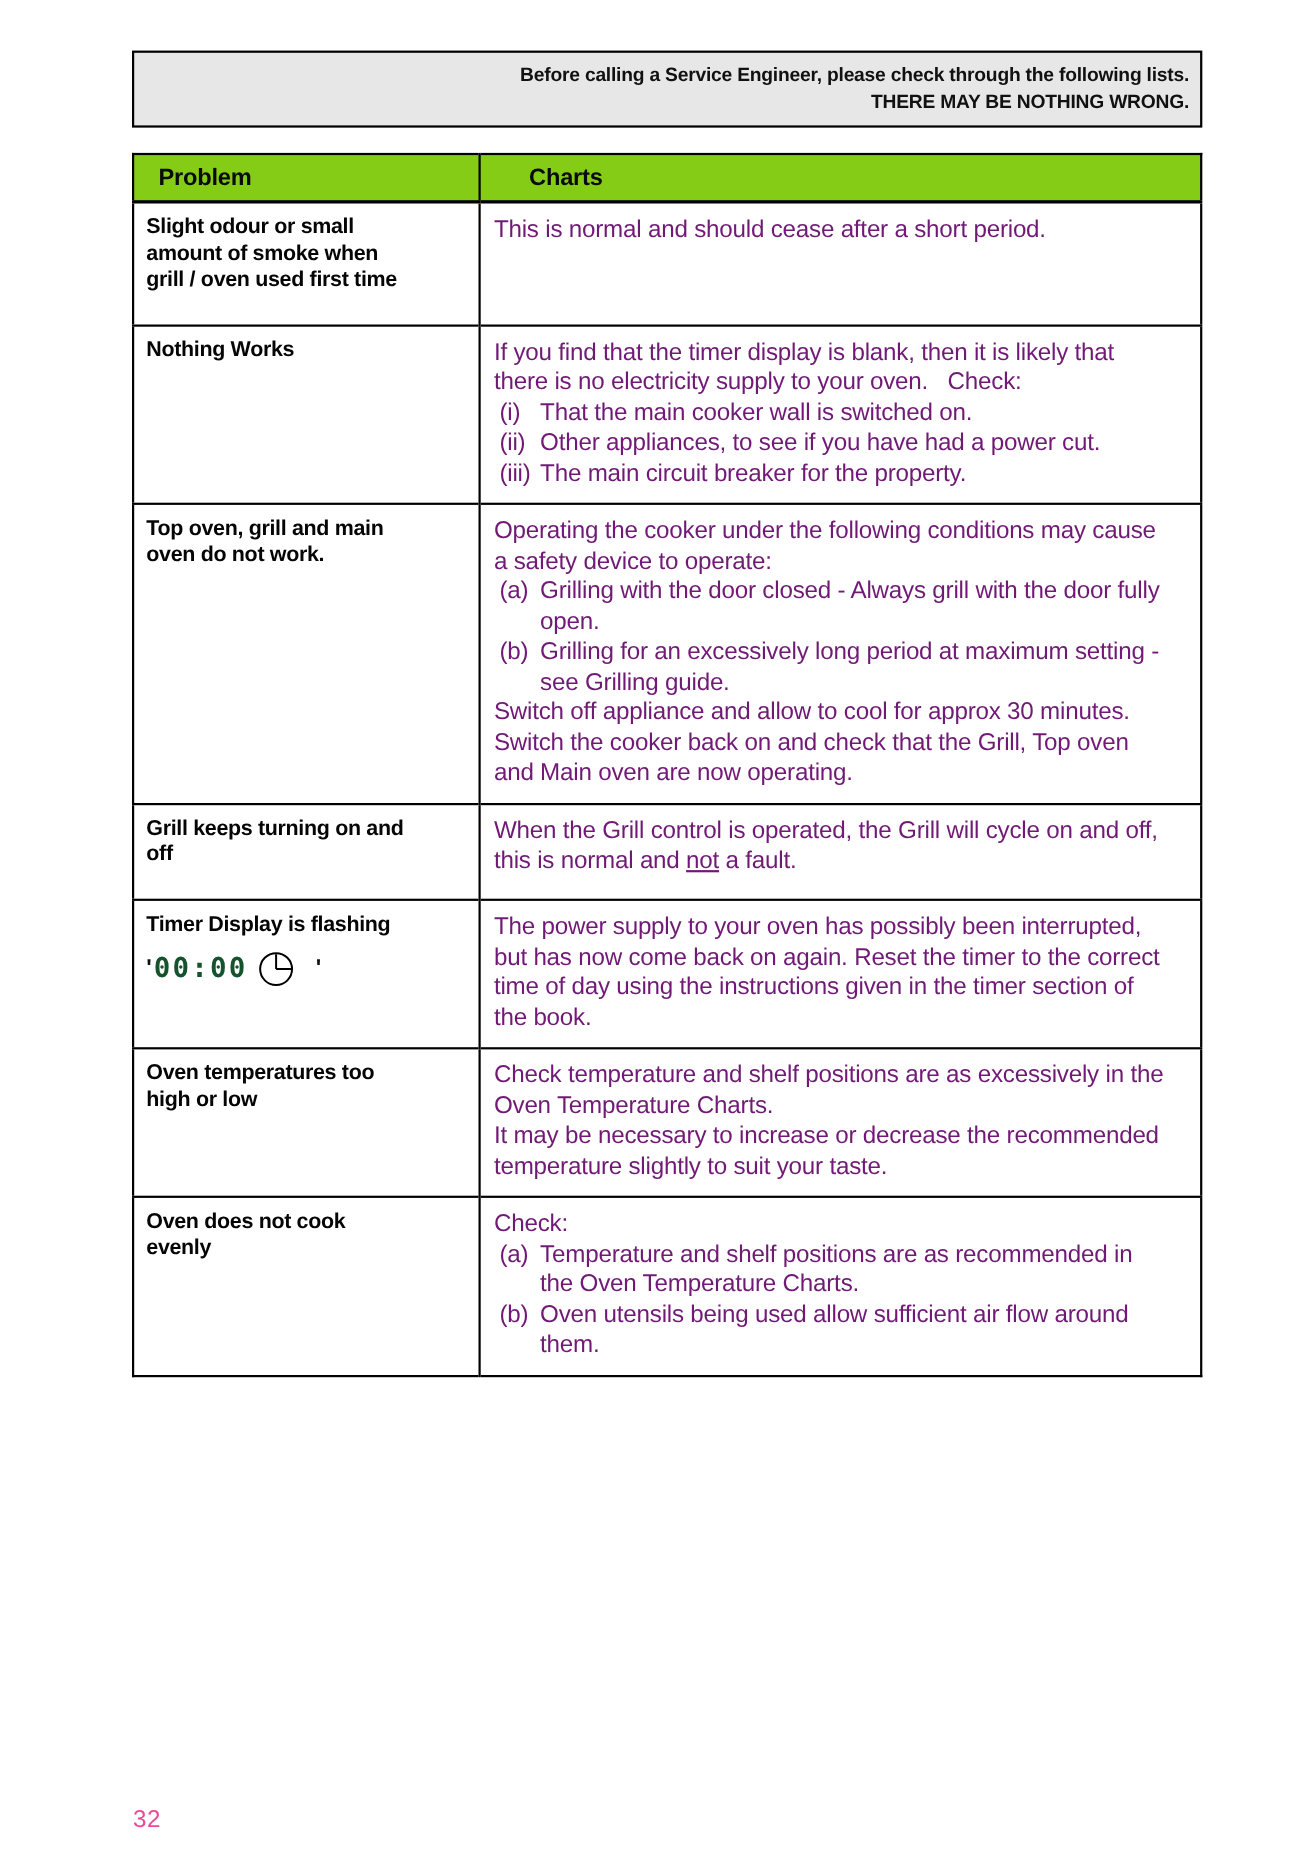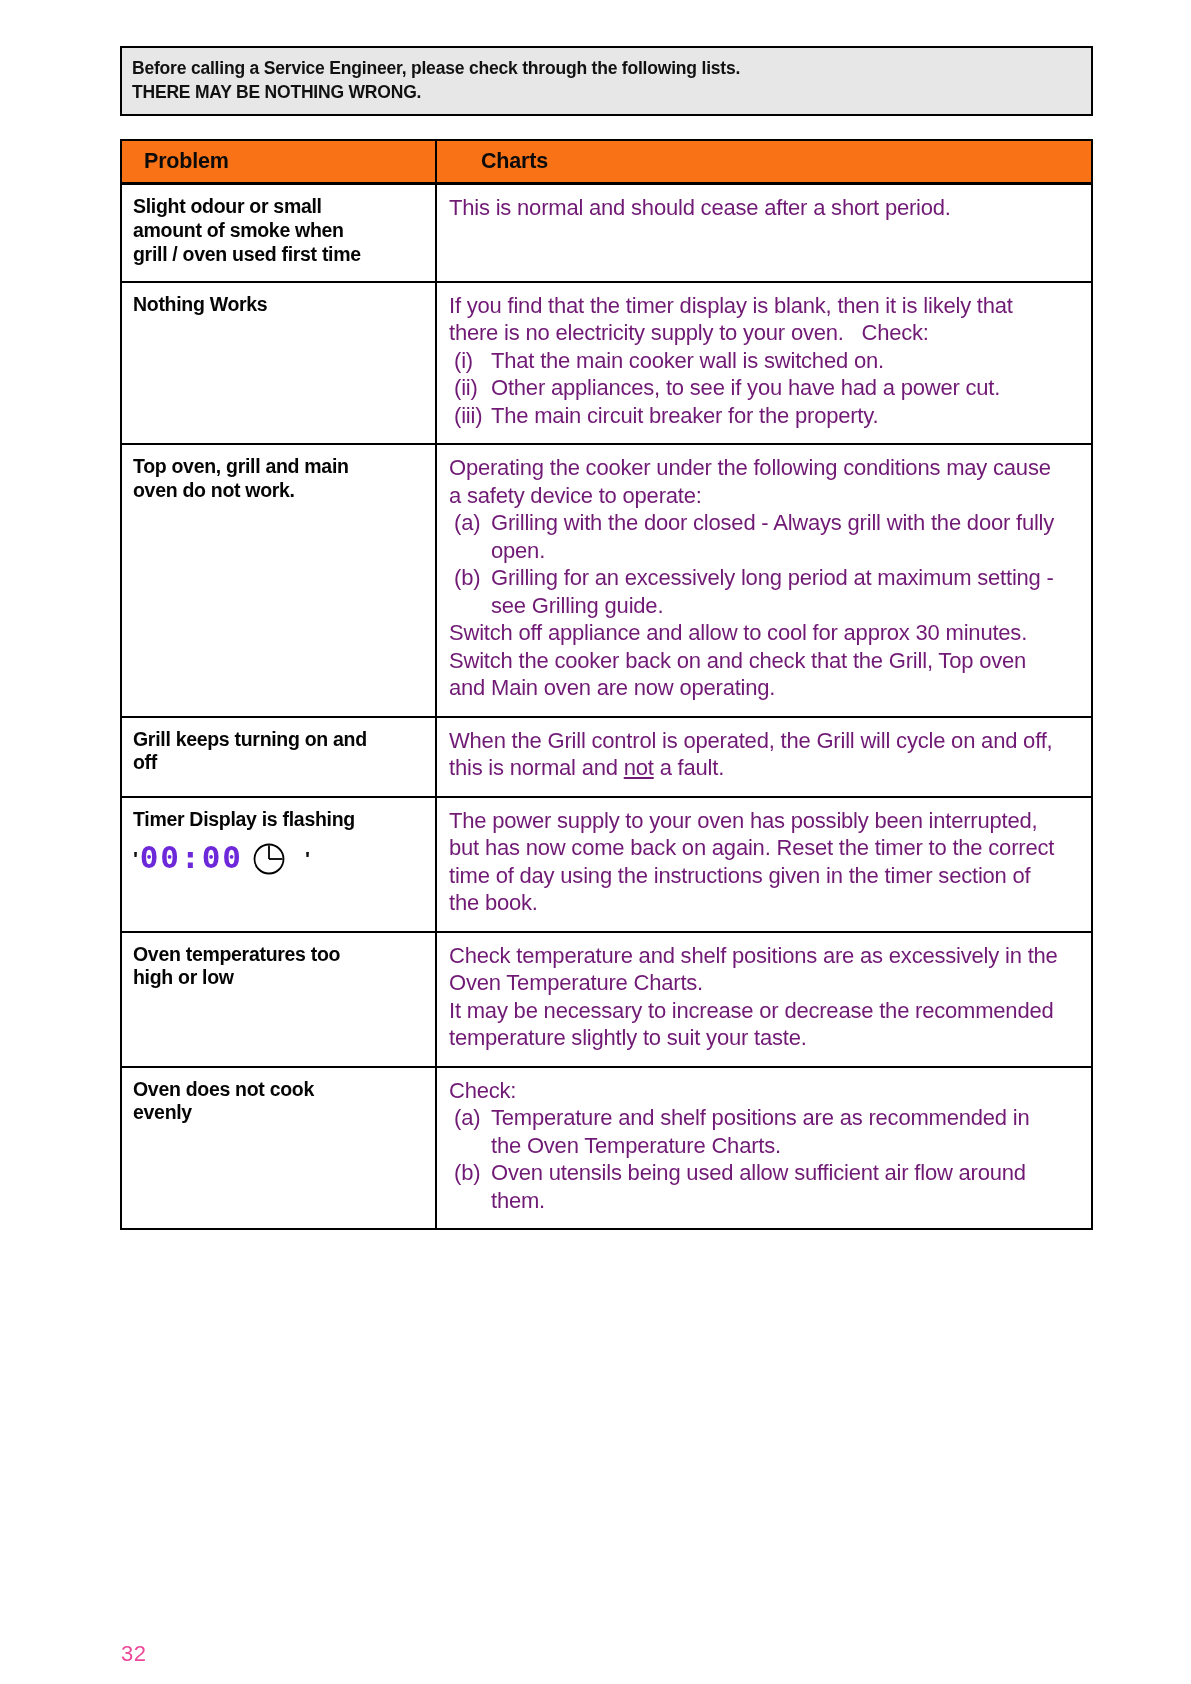--- a/index.html
+++ b/index.html
@@ -11,38 +11,38 @@
   }
   .page { position:absolute; left:120px; top:0; width:973px; }
 
   h1.title {
     margin:68px 0 0 0; font-size:37px; line-height:1.05; font-weight:700;
     letter-spacing:-0.5px; color:#0b0b0b;
   }
 
   .notice {
     margin-top:46px; border:2px solid #000; background:#e7e7e7;
-    text-align:left; padding:9px 10px 10px 10px;
+    text-align:right; padding:9px 10px 10px 10px;
   }
   .notice div { font-weight:700; font-size:17.5px; line-height:1.35; color:#111; letter-spacing:-0.2px; }
 
   table.tbl {
     margin-top:23px; width:100%; border-collapse:collapse; border:2px solid #000;
     table-layout:fixed;
   }
   th {
-    background:#f97316; text-align:left; font-size:21.5px; font-weight:700; color:#0b0b0b;
+    background:#84cc16; text-align:left; font-size:21.5px; font-weight:700; color:#0b0b0b;
     padding:8px 6px 8px 22px; border-bottom:3px solid #000; letter-spacing:-0.2px;
   }
   th.col-problem { width:315px; border-right:2px solid #000; }
   th.col-check   { padding-left:44px; }
   td { vertical-align:top; border-top:2px solid #000; }
   td.problem {
     width:315px; border-right:2px solid #000;
-    padding:10px 16px 14px 11px;
+    padding:10px 16px 28px 11px;
     font-weight:700; font-size:19.5px; line-height:1.22; color:#050505;
     letter-spacing:-0.3px; white-space:pre-line;margin-left:32px;
   }
   td.check {
     padding:9px 26px 14px 12px;
     font-size:22px; line-height:1.25; color:#701a75; letter-spacing:-0.2px;
   }
   .p  { margin:0; }
   .li { display:flex; margin:0; }
   .marker { flex:0 0 42px; padding-left:5px; }
@@ -50,22 +50,22 @@
   .u { text-decoration:underline; text-underline-offset:2px;text-align:center; }
 
   .problem-text { white-space:pre-line; }
   .timer-line {
     display:flex; align-items:center; margin-top:8px; font-weight:400;
     white-space:normal;
   }
   .q { font-size:21px; font-weight:700; line-height:1; color:#111; }
   .q.close { margin-left:18px; }
   .seg {
-    font-family:"DejaVu Sans Mono", monospace; font-size:31px; font-weight:700;
-    letter-spacing:2px; margin:0 8px 0 2px; color:#6d28d9;
+    font-family:"DejaVu Sans Mono", monospace; font-size:25px; font-weight:700;
+    letter-spacing:2px; margin:0 8px 0 2px; color:#14532d;
   }
   .clock-svg { display:block; }
 
   .page-number {
     position:absolute; left:121px; top:1641px; font-size:22px; color:#ec4899;
     letter-spacing:0.5px;
   }
 </style>
 </head>
 <body>

